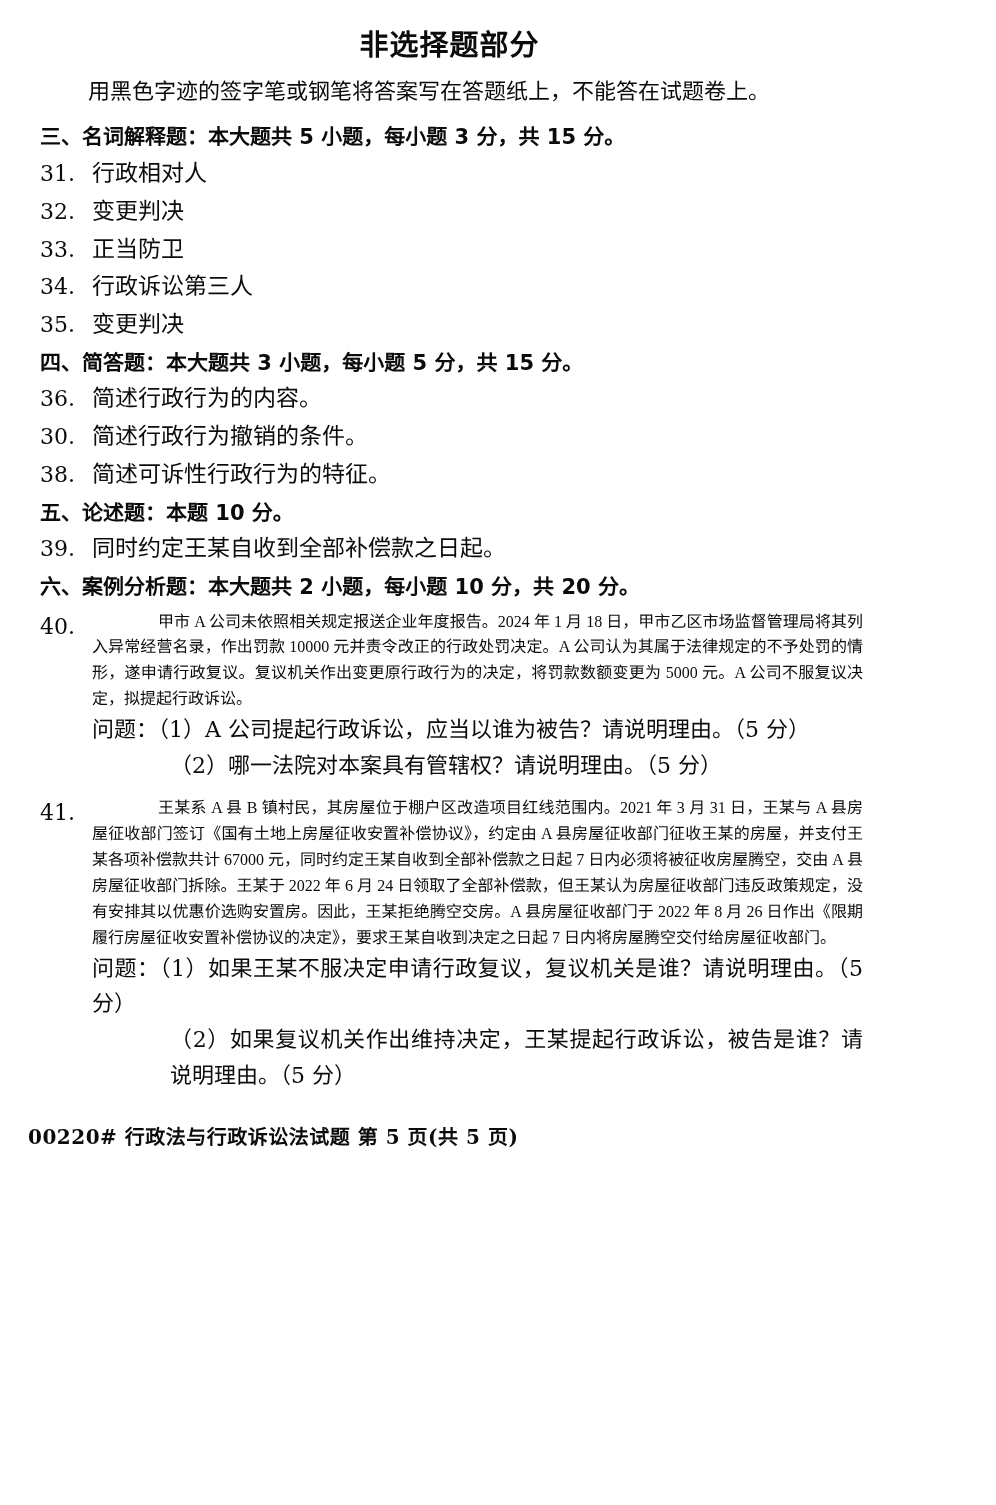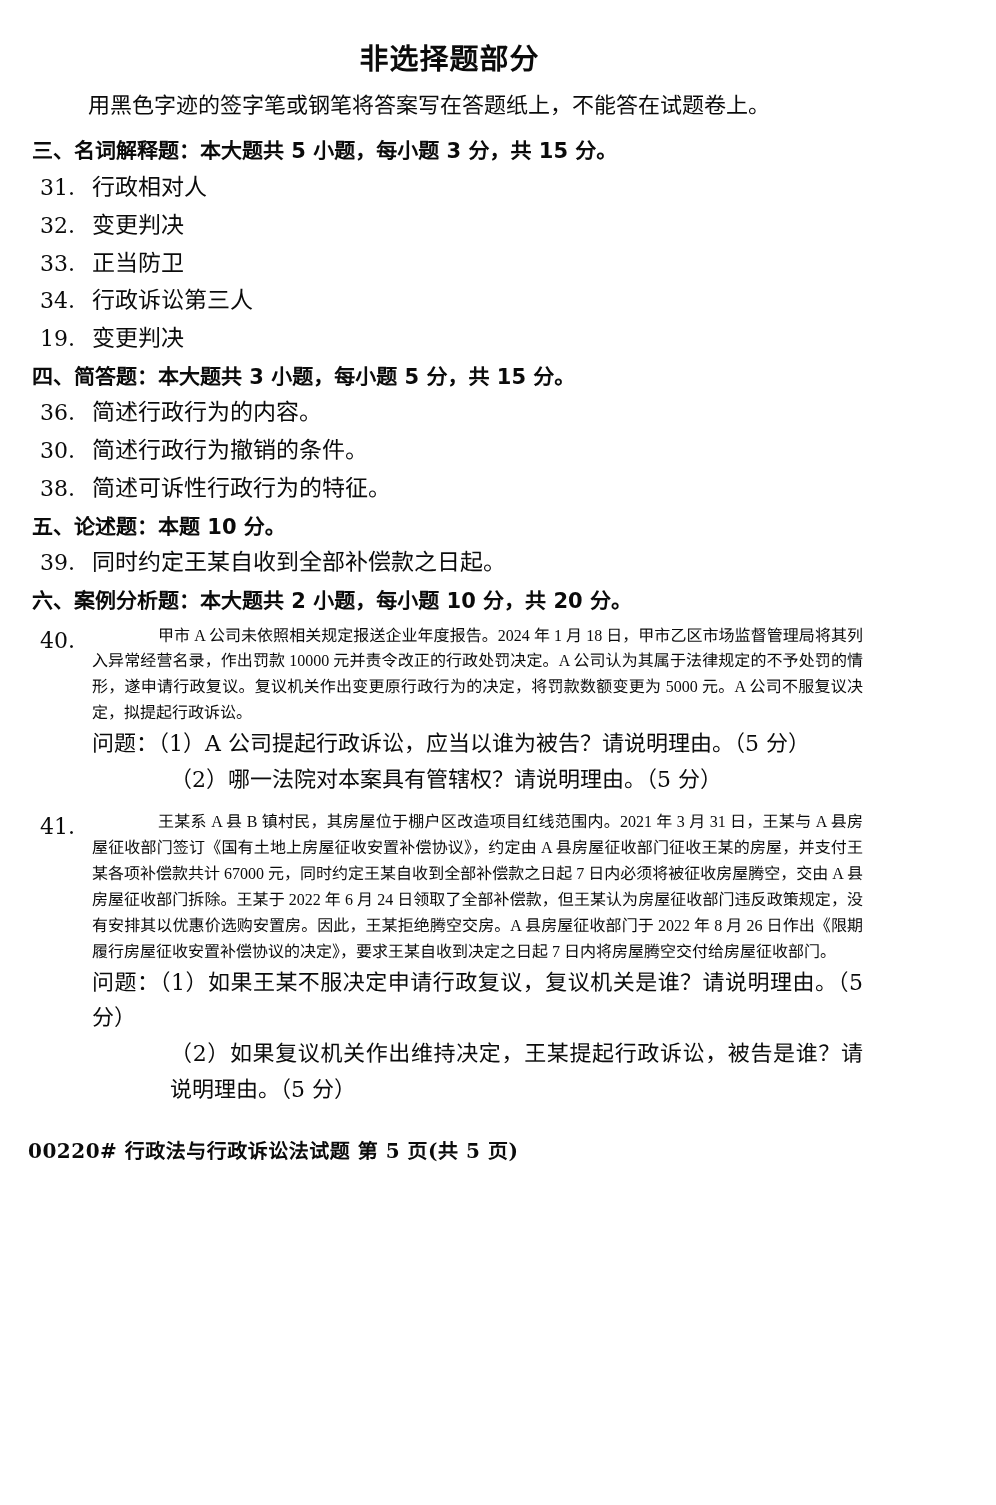--- a/index.html
+++ b/index.html
@@ -15,21 +15,21 @@
     font-family: "DejaVu Serif", "Liberation Serif", serif;
     color: #0b0b0b;
     -webkit-font-smoothing: none;
   }
 
   .page {
     position: relative;
     width: 899px;
     height: 1505px;
     box-sizing: border-box;
-    padding: 16px 28px;
+    padding: 2px 28px;
   }
 
   
   .doc-title {
     text-align: center;
     font-family: "DejaVu Sans", "Liberation Sans", sans-serif;
     font-weight: bold;
     font-size: 29px;
     letter-spacing: 1px;
     margin: 0;
@@ -52,21 +52,21 @@
     padding-top: 14px;
     text-indent: 48px;
     line-height: 1.35;
   }
 
   
   .section-head {
     font-family: "DejaVu Sans", "Liberation Sans", sans-serif;
     font-weight: bold;
     font-size: 21px;
-    margin-left: 4px;
+    margin-left: 12px;
     line-height: 1.25;
   }
 
   
   .q-item {
     display: flex;
     align-items: baseline;
     margin-left: 12px;
     font-size: 23px;
     line-height: 1.3;
@@ -162,21 +162,21 @@
     <span class="q-no">33.</span>
     <span class="q-text">正当防卫</span>
   </div>
   <div class="sp-8"></div>
   <div class="q-item">
     <span class="q-no">34.</span>
     <span class="q-text">行政诉讼第三人</span>
   </div>
   <div class="sp-8"></div>
   <div class="q-item">
-    <span class="q-no">19.</span>
+    <span class="q-no">35.</span>
     <span class="q-text">变更判决</span>
   </div>
 
   <div class="sp-10"></div>
 
   <div class="section-head">四、简答题：本大题共 3 小题，每小题 5 分，共 15 分。</div>
   <div class="sp-8"></div>
   <div class="q-item">
     <span class="q-no">36.</span>
     <span class="q-text">简述行政行为的内容。</span>

